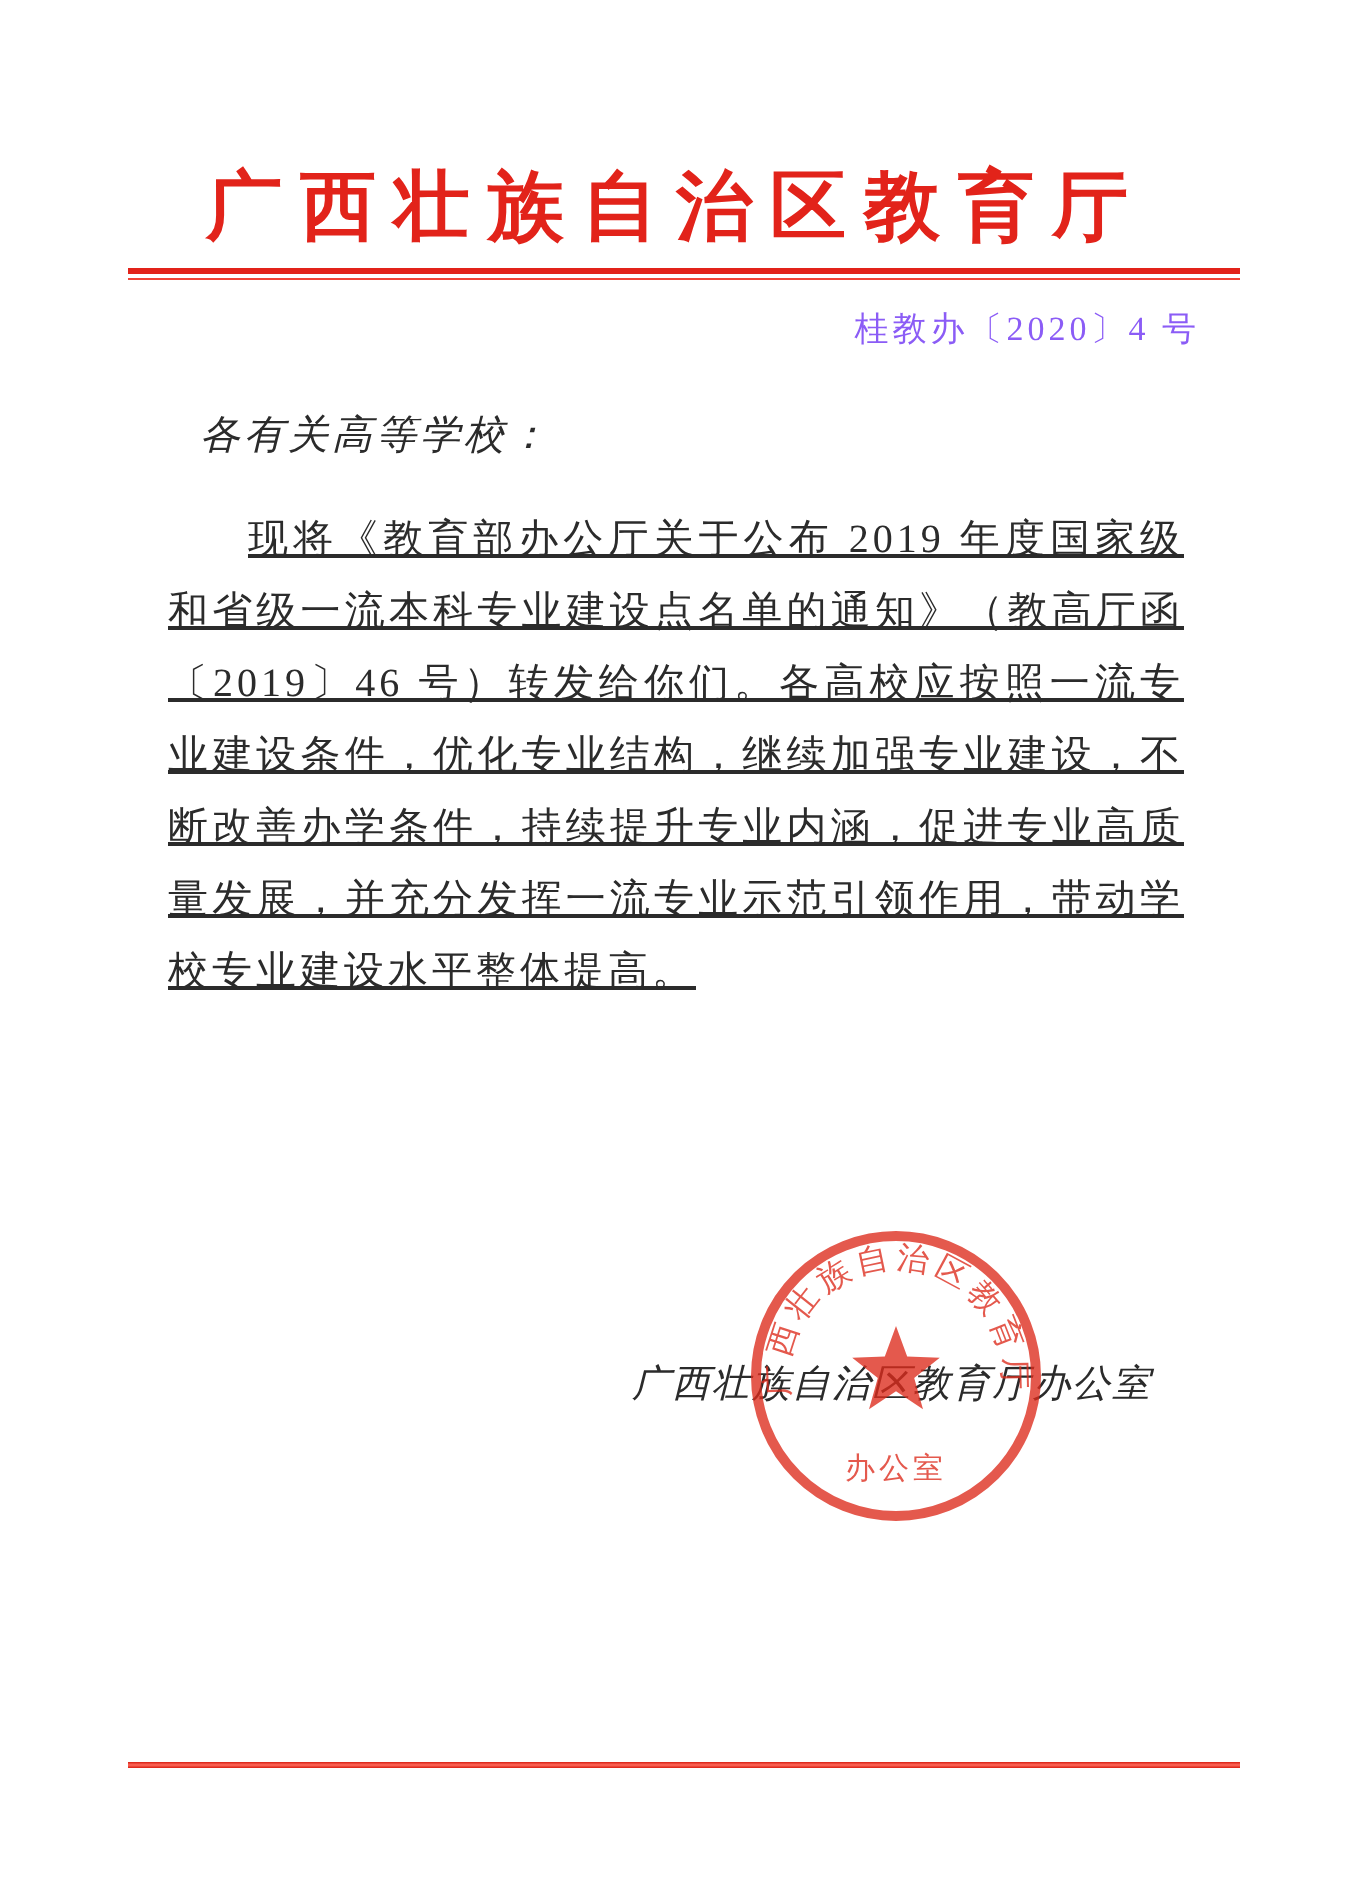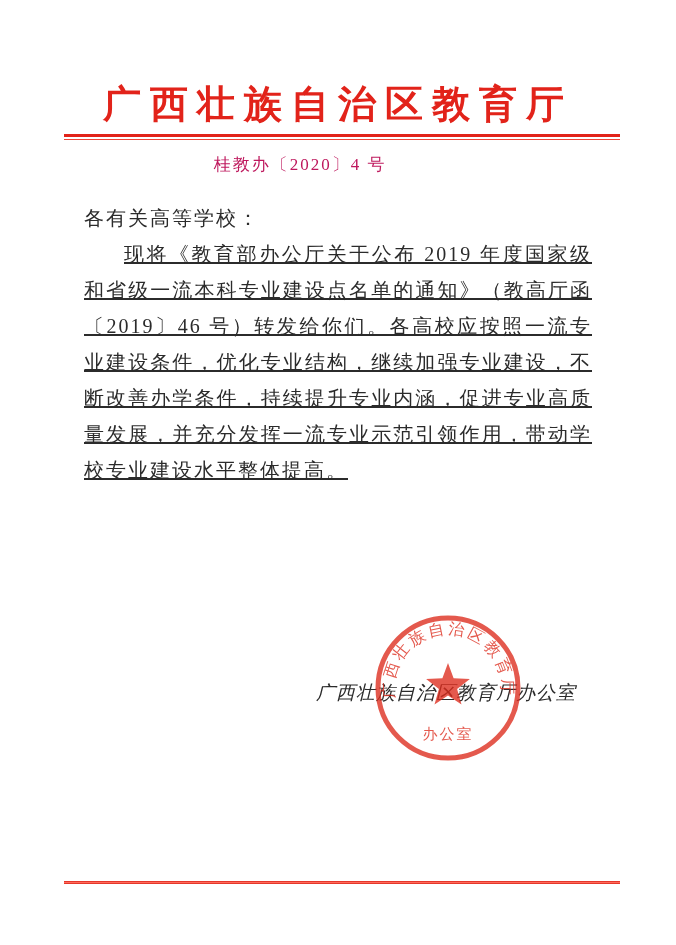--- a/index.html
+++ b/index.html
@@ -28,24 +28,24 @@
   }
   .header-rule {
     margin: 8px 56px 0 64px;
     height: 2px;
     border-top: 3px solid #e2231a;
     border-bottom: 1px solid #ef4437;
   }
   .doc-number {
     margin-top: 13px;
     padding-right: 76px;
-    text-align: center;
+    text-align: right;
     font-size: 17px;
     letter-spacing: 2px;
-    color: #be185d;
+    color: #8b5cf6;
   }
   .title {
     margin: 40px 60px 0;
     text-align: center;
     font-size: 27px;
     line-height: 39px;
     font-weight: bold;
     color: #161616;
     letter-spacing: 1px;
   }
@@ -56,21 +56,22 @@
     letter-spacing: 2px;
     color: #2b2b2b;
     text-align: justify;
   }
   .body-text .paragraph {
     margin: 0;
     text-indent: 2em;
     text-decoration: underline;
   }
   .body-text .salutation {
-    margin: 0;
+    margin: 16px;
+    font-style: italic;
   }
   .signature-block {
     position: absolute;
     top: 675px;
     left: 316px;
     width: 240px;
     text-align: center;
     font-size: 19px;
     line-height: 35px;
     letter-spacing: 1px;

